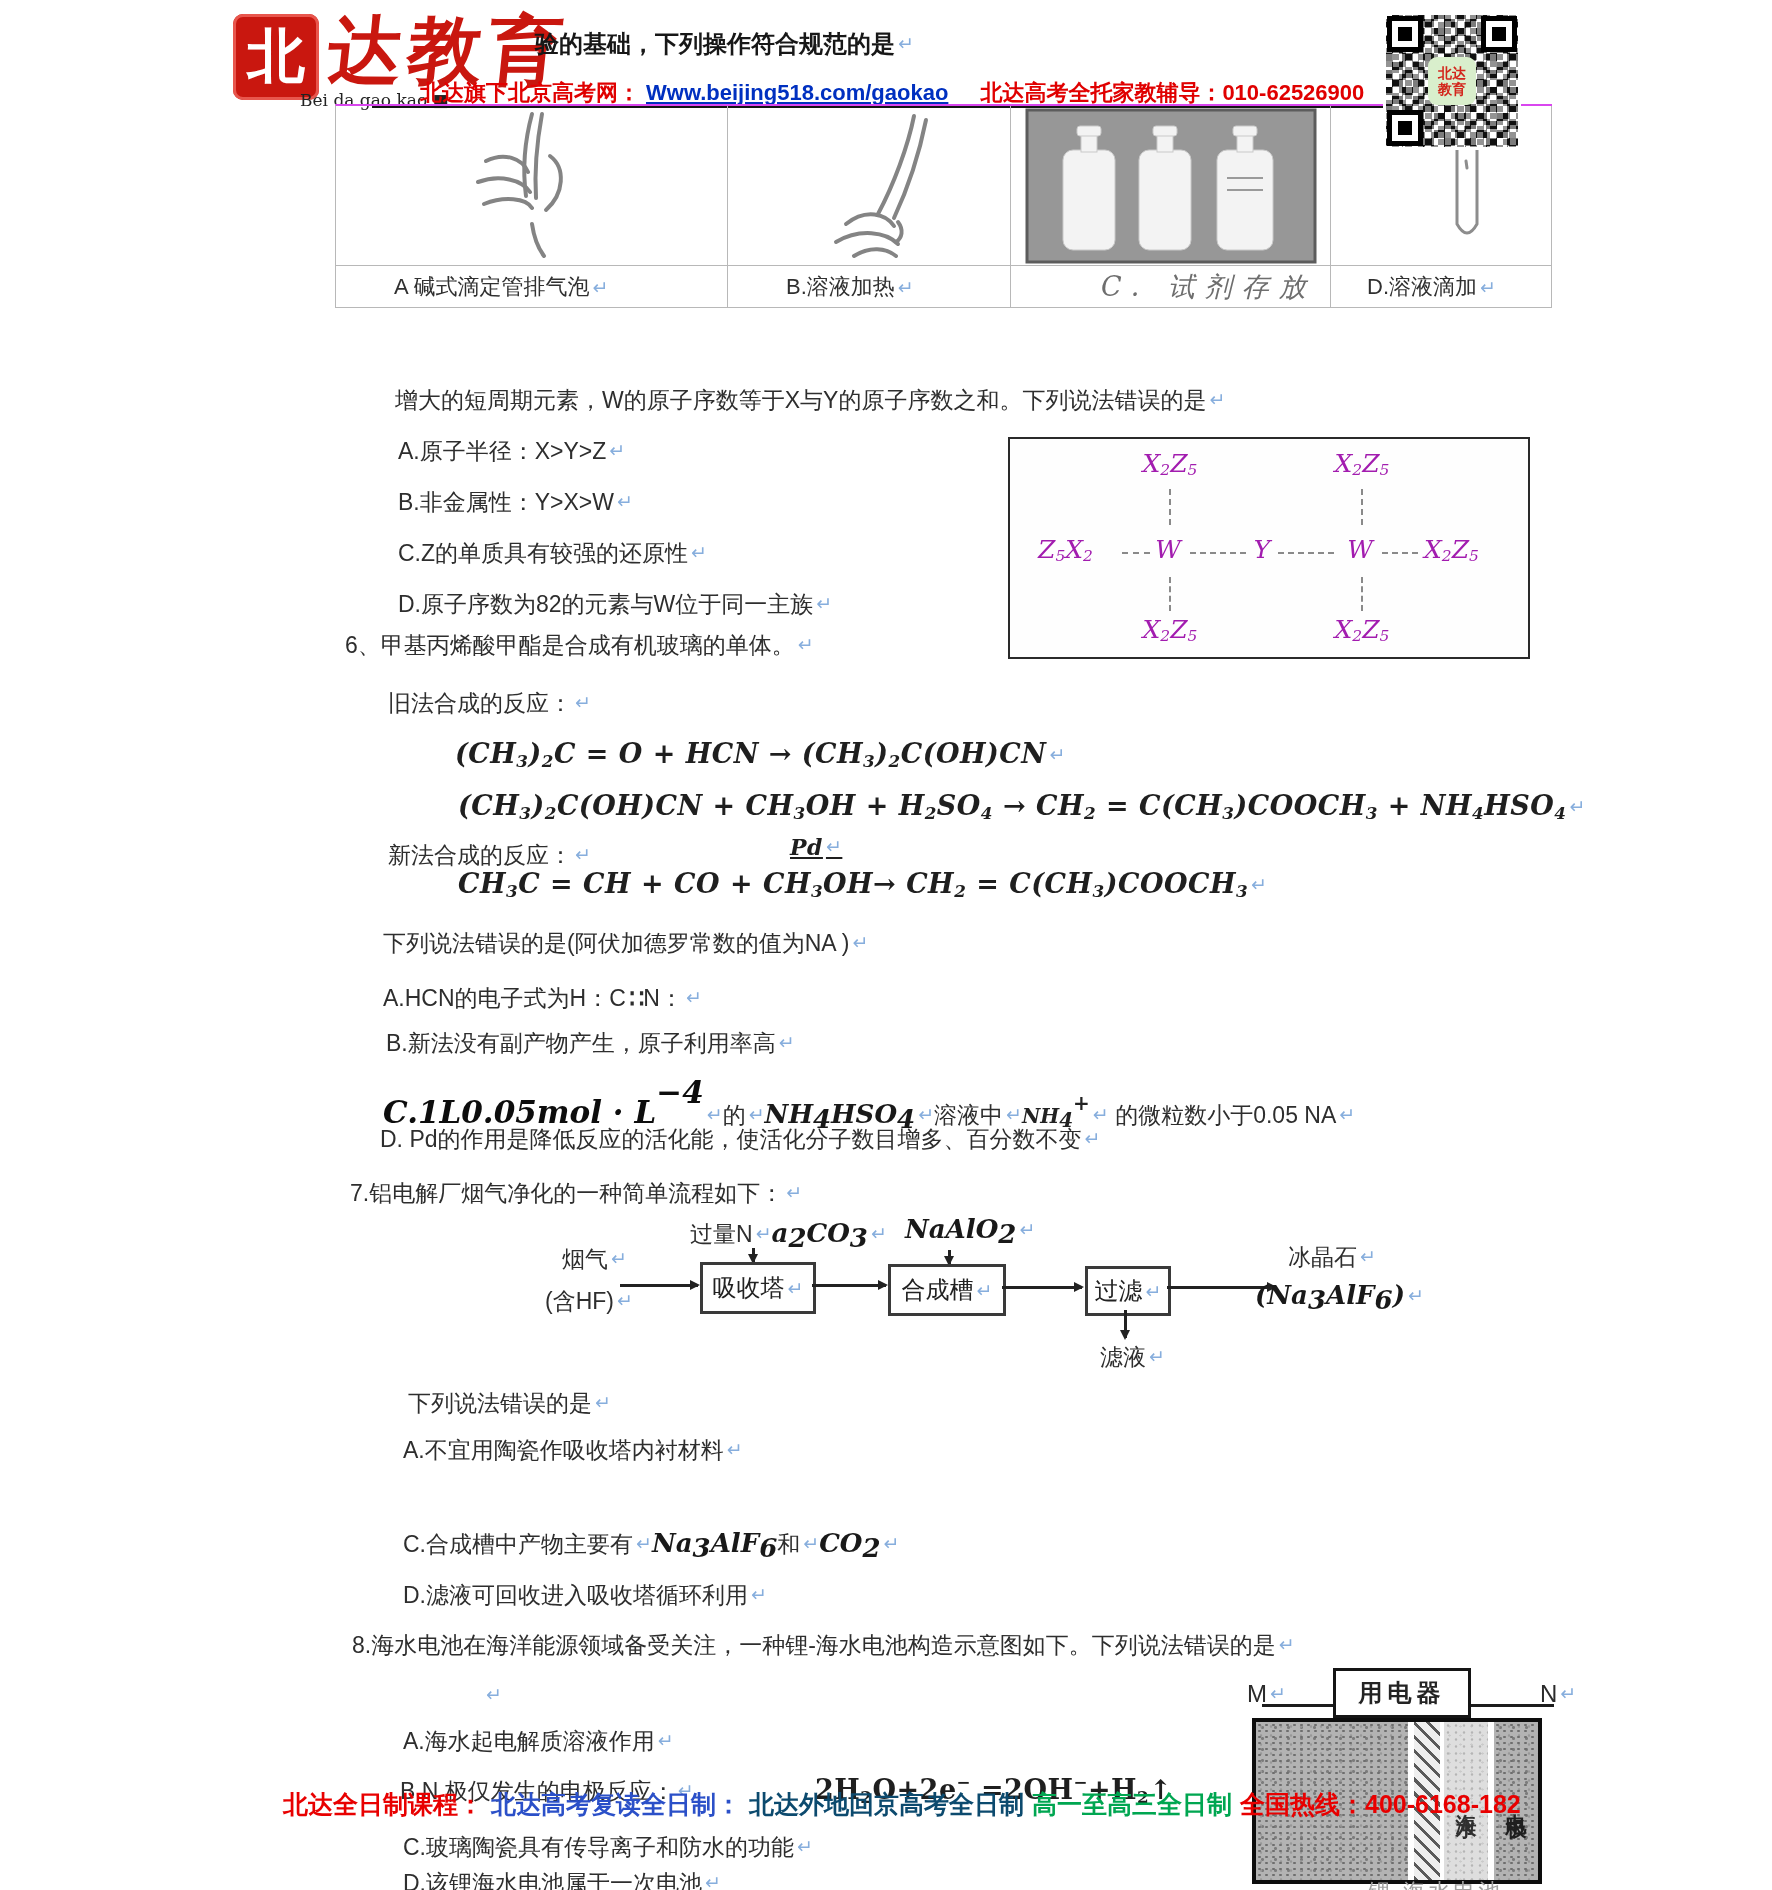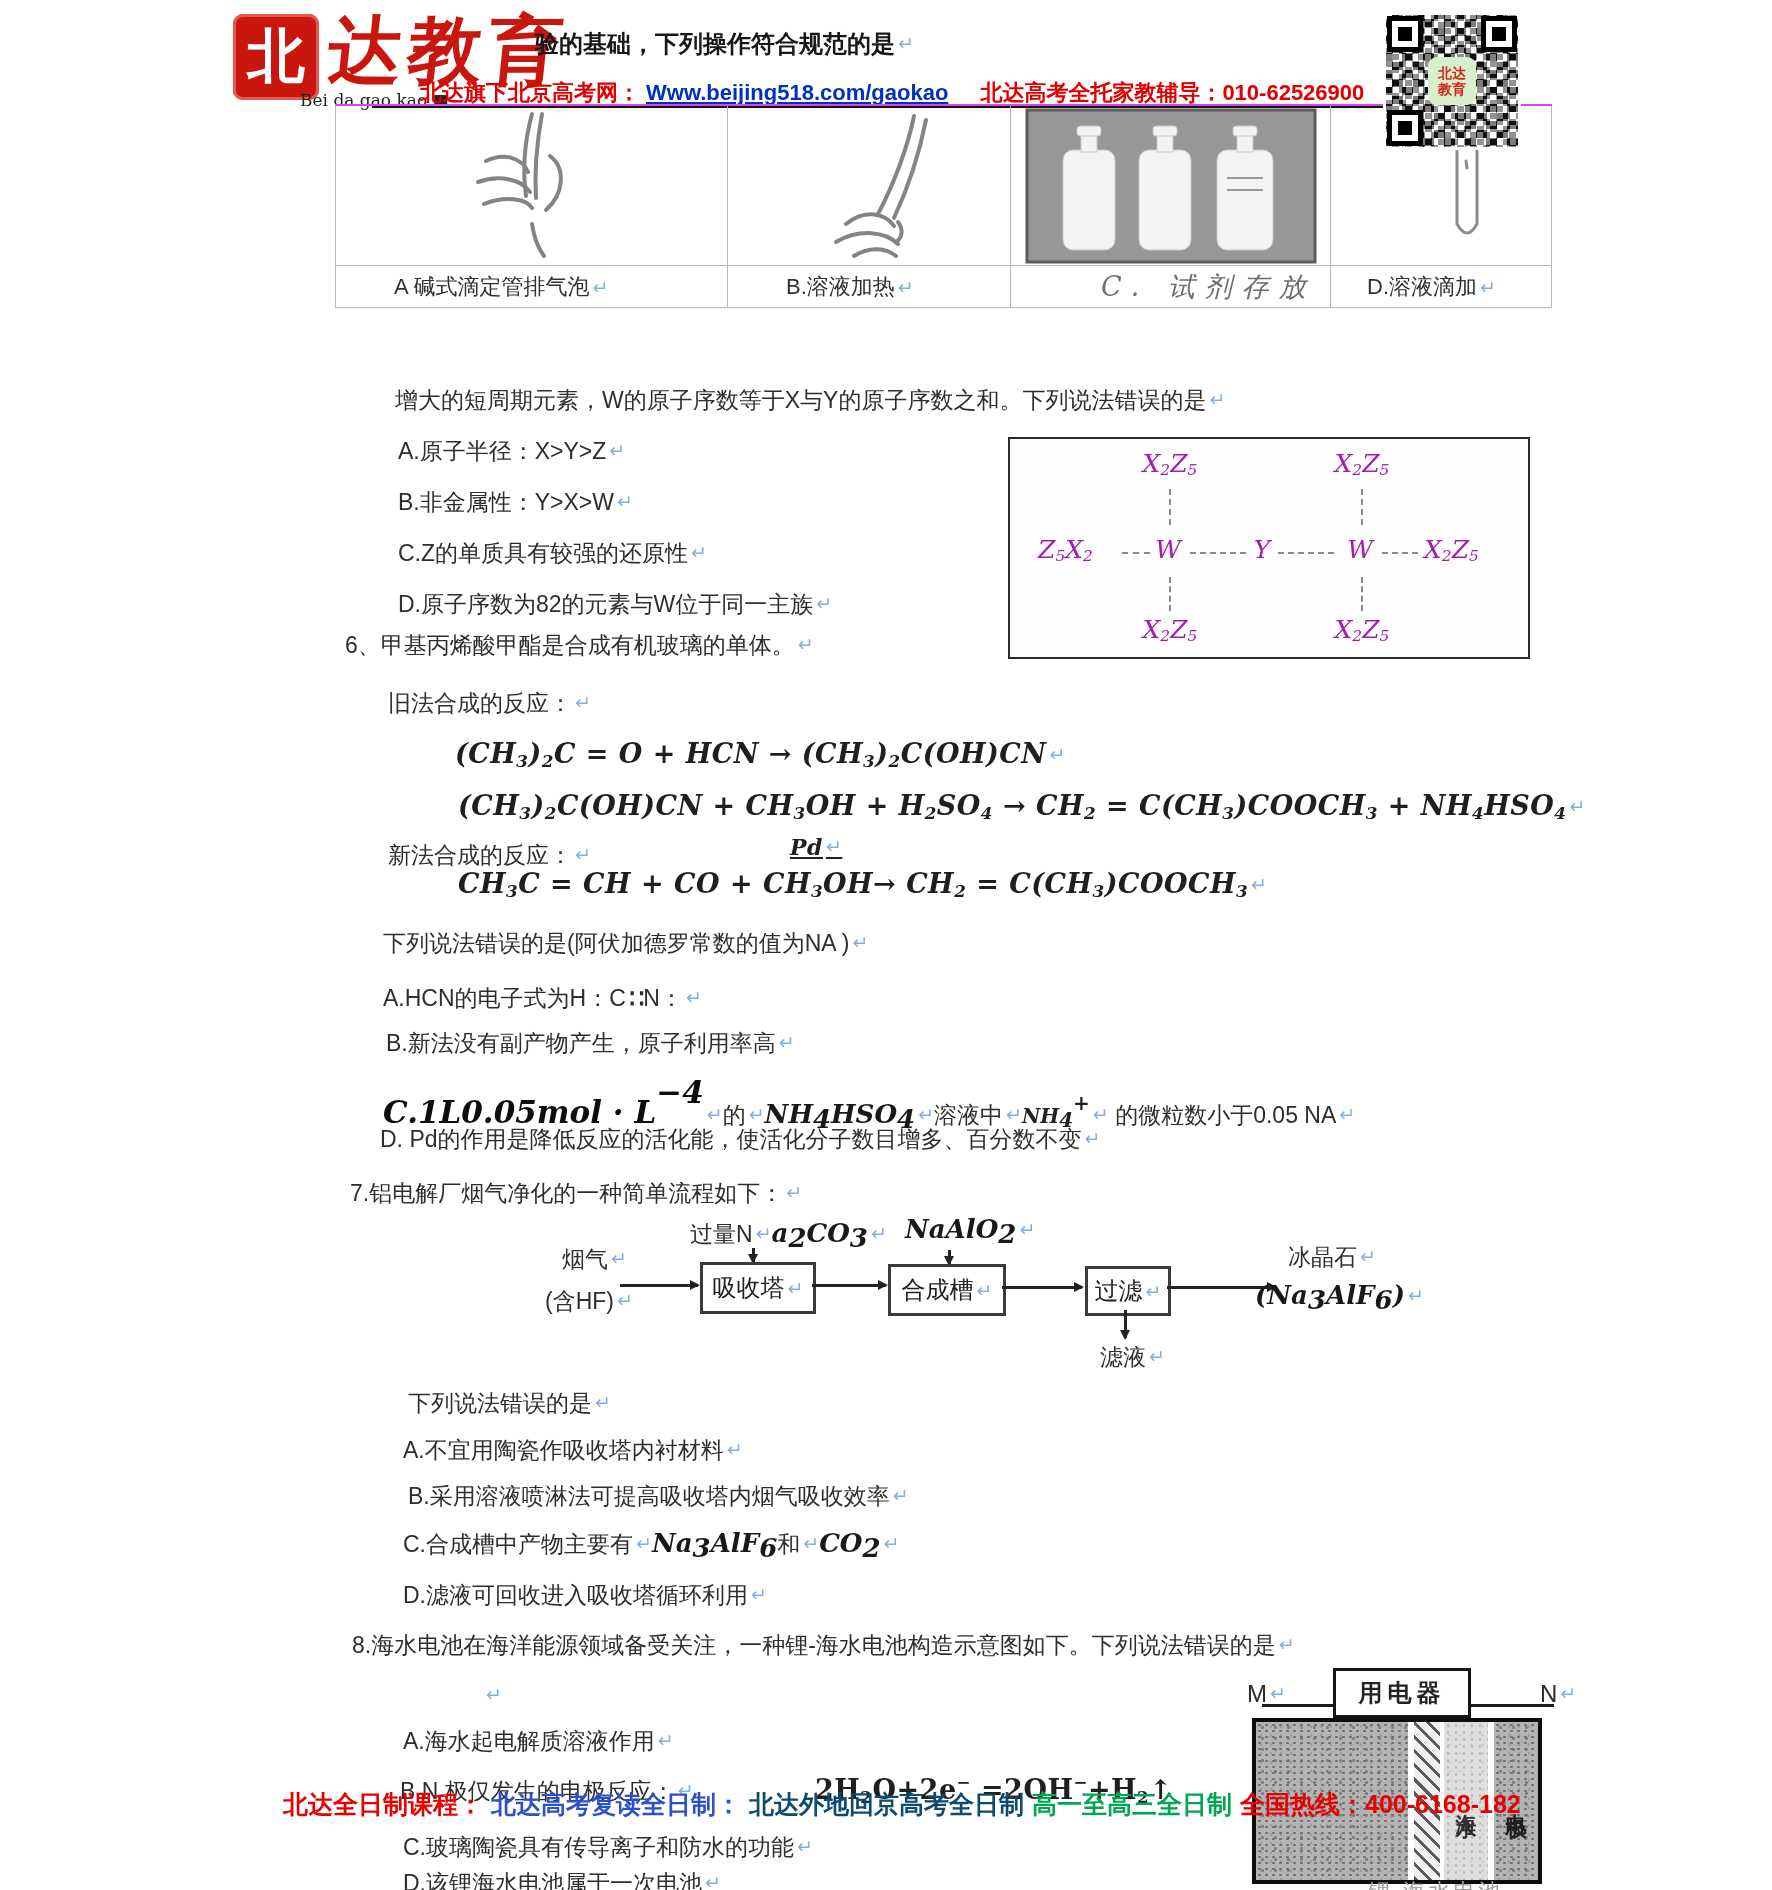--- a/index.html
+++ b/index.html
@@ -248,21 +248,20 @@
       </div>
     <div class="ar" style="left:1167px;top:1286px;width:108px;"></div>
     <div class="t" style="left:1288px;top:1242px;">冰晶石<span class="pm">↵</span></div>
     <div class="t" style="left:1255px;top:1280px;"><span class="mt">(Na</span><span class="mt sb">3</span><span class="mt">AlF</span><span class="mt sb">6</span><span class="mt">)</span><span class="pm">↵</span></div>
     <div class="ad" style="left:1124px;top:1310px;height:28px;"></div>
     <div class="t" style="left:1100px;top:1342px;">滤液<span class="pm">↵</span></div>
   </div>
 
   <div class="t" style="left:408px;top:1388px;">下列说法错误的是<span class="pm">↵</span></div>
   <div class="t" style="left:403px;top:1435px;">A.不宜用陶瓷作吸收塔内衬材料<span class="pm">↵</span></div>
-  <div class="t" style="left:408px;top:1481px;">B.采用溶液喷淋法可提高吸收塔内烟气吸收效率<span class="pm">↵</span></div>
   <div class="t" style="left:403px;top:1528px;"><span class="cn">C.合成槽中产物主要有</span><span class="pm">↵</span><span class="mt">Na</span><span class="mt sb">3</span><span class="mt">AlF</span><span class="mt sb">6</span><span class="cn">和</span><span class="pm">↵</span><span class="mt">CO</span><span class="mt sb">2</span><span class="pm">↵</span></div>
   <div class="t" style="left:403px;top:1580px;">D.滤液可回收进入吸收塔循环利用<span class="pm">↵</span></div>
 
   <div class="t" style="left:352px;top:1630px;">8.海水电池在海洋能源领域备受关注，一种锂-海水电池构造示意图如下。下列说法错误的是<span class="pm">↵</span></div>
   <div class="t" style="left:483px;top:1682px;"><span class="pm">↵</span></div>
   <div class="t" style="left:403px;top:1726px;">A.海水起电解质溶液作用<span class="pm">↵</span></div>
   <div class="t" style="left:400px;top:1776px;">B.N 极仅发生的电极反应：<span class="pm">↵</span></div>
   <div class="eq" style="left:815px;top:1772px;font-style:normal;"><span>2H</span><span class="sb">2</span><span>O+2e</span><span class="sp">−</span><span> =2OH</span><span class="sp">−</span><span>+H</span><span class="sb">2</span><span>↑</span></div>
   <div class="t" style="left:403px;top:1832px;">C.玻璃陶瓷具有传导离子和防水的功能<span class="pm">↵</span></div>
   <div class="t" style="left:403px;top:1868px;">D.该锂海水电池属于一次电池<span class="pm">↵</span></div>

